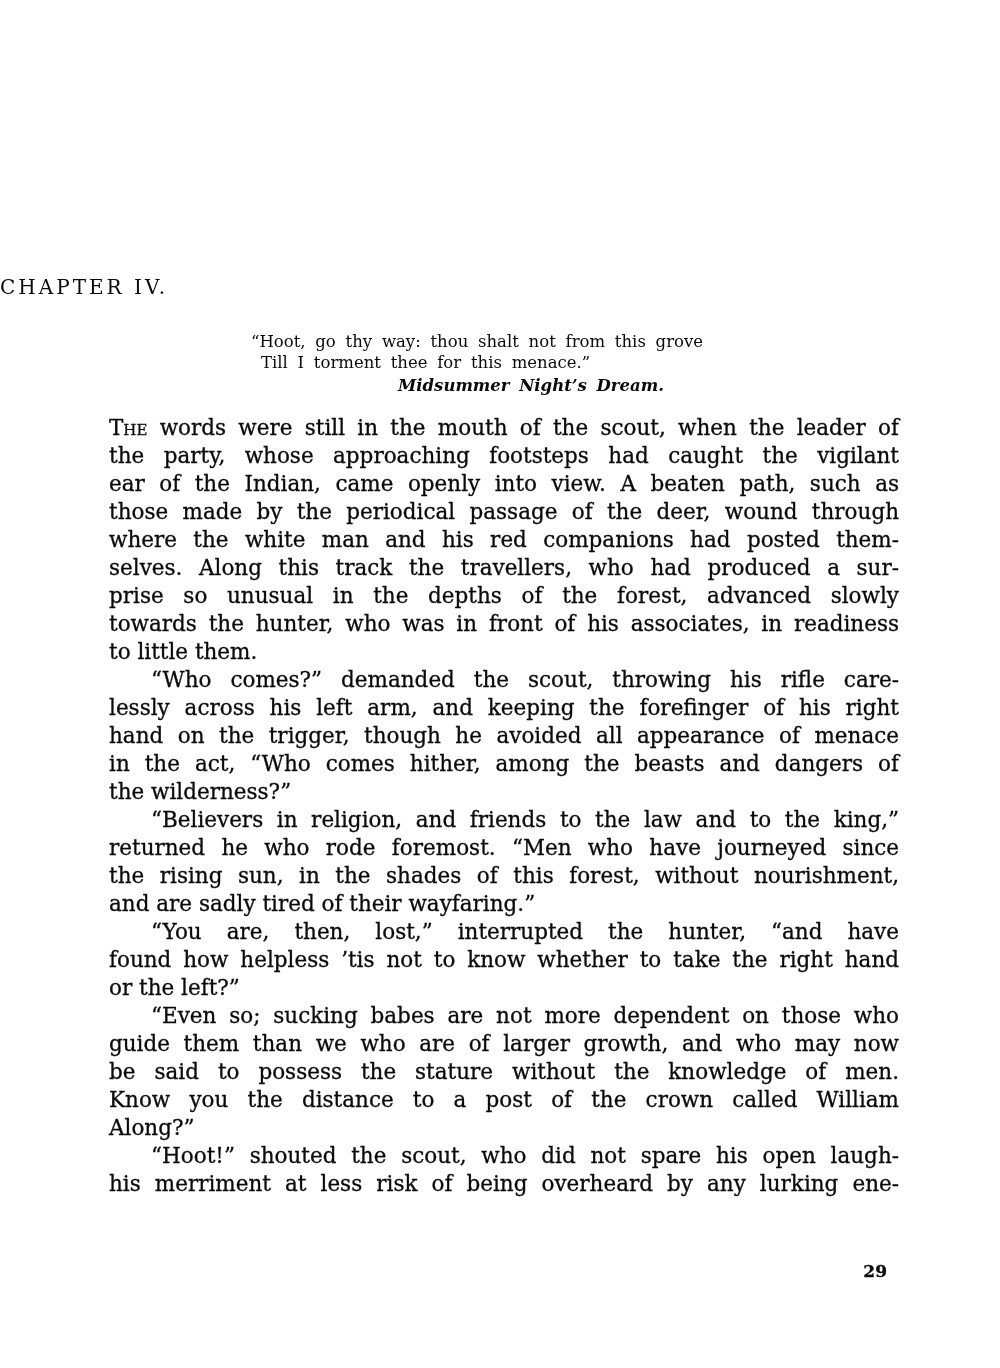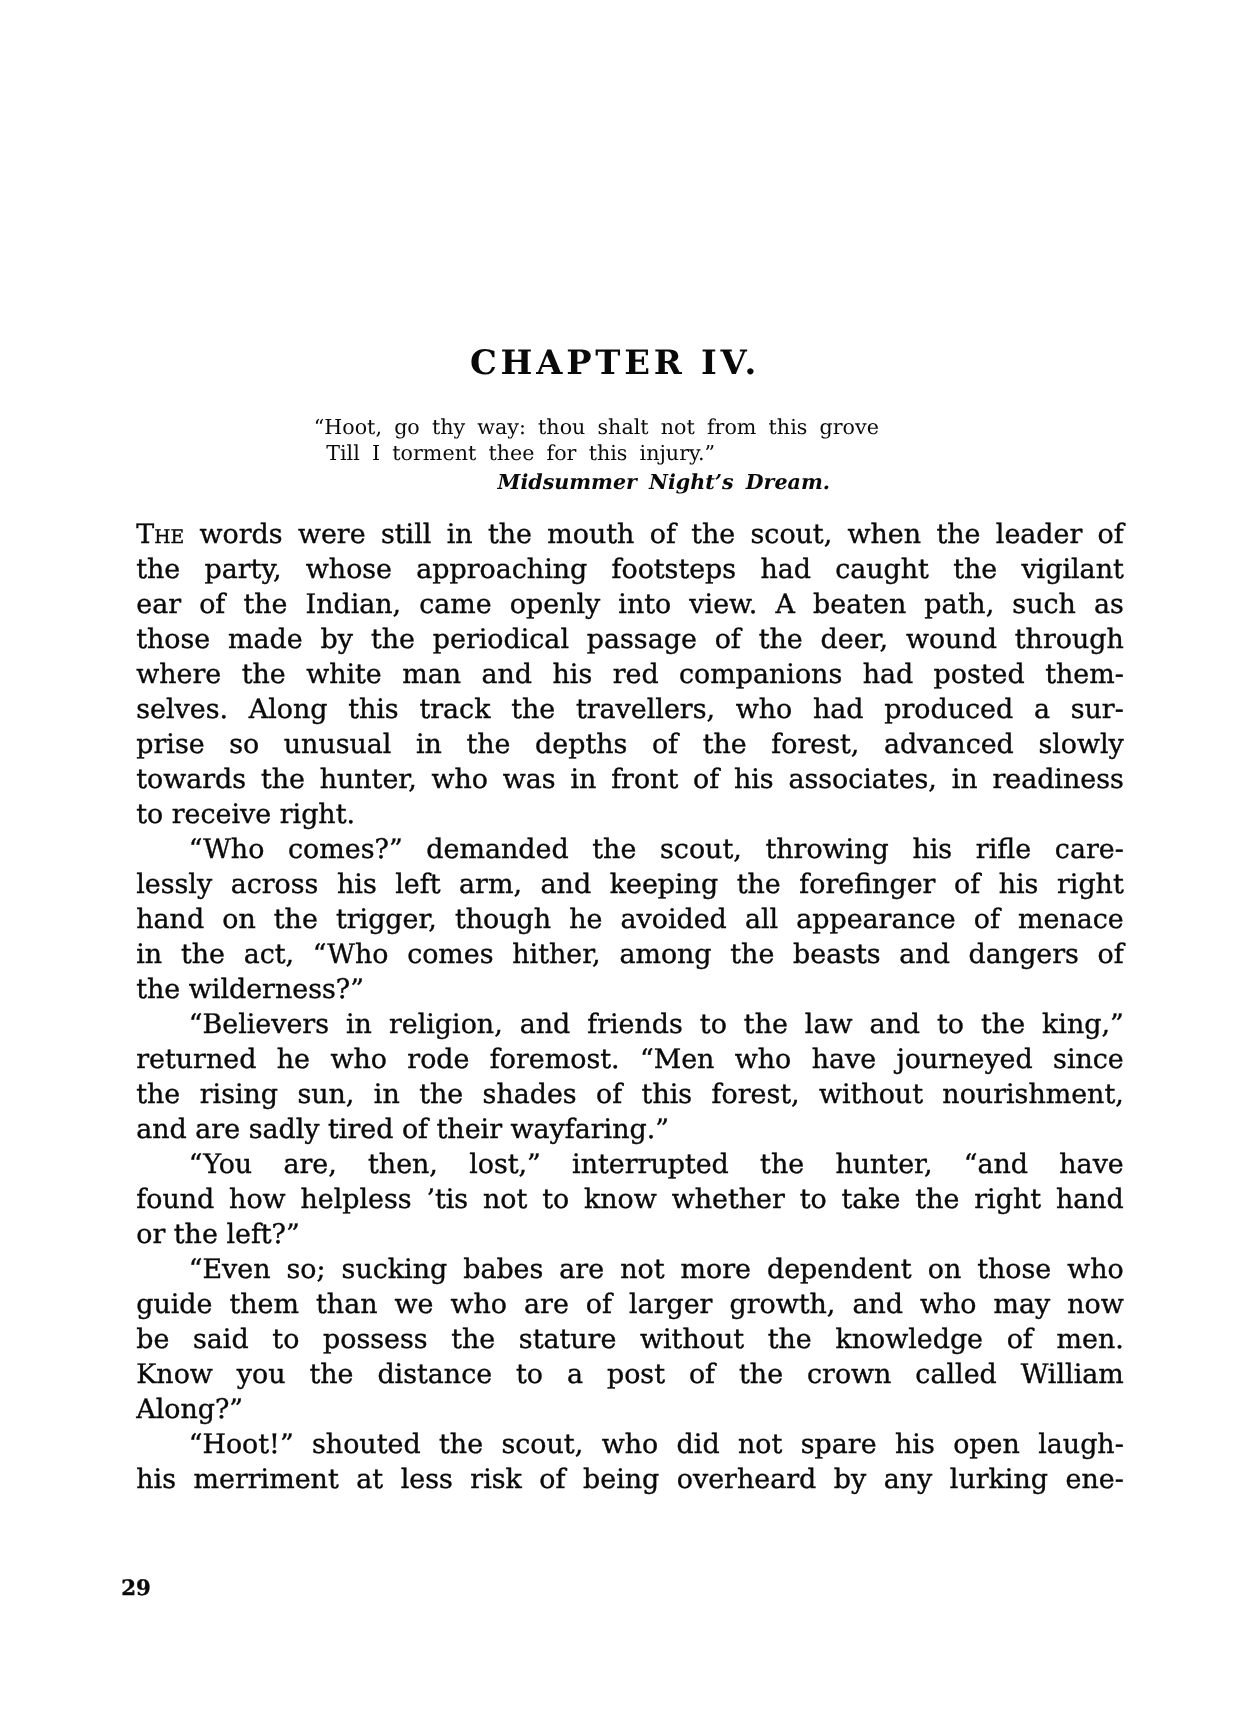--- a/index.html
+++ b/index.html
@@ -15,23 +15,23 @@
     color: #0a0a0a;
     font-family: "DejaVu Serif", serif;
     overflow: hidden;
   }
   .chapter-heading {
     position: absolute;
     top: 276px;
     left: 0;
     width: 984px;
     margin: 0;
-    text-align: center;
-    font-size: 27px;
-    font-weight: bold;
+    text-align: left;
+    font-size: 20px;
+    font-weight: normal;
     letter-spacing: 3px;
     line-height: 1.1;
   }
   .epigraph {
     position: absolute;
     top: 331px;
     left: 251px;
     width: 560px;
     font-size: 16.5px;
     line-height: 21px;
@@ -71,48 +71,48 @@
     text-indent: 42px;
   }
   .lead {
     font-variant: small-caps;
   }
   .page-number {
     position: absolute;
     top: 1261px;
     left: 97px;
     width: 790px;
-    text-align: left;
+    text-align: right;
     font-size: 17px;
     font-weight: bold;
     -webkit-text-stroke: 0.3px #0a0a0a;
   }
 </style>
 </head>
 <body>
 
 <div class="page">
   <h1 class="chapter-heading">CHAPTER IV.</h1>
 
   <div class="epigraph">
     <div class="ep-line1">“Hoot, go thy way: thou shalt not from this grove</div>
-    <div class="ep-line2">Till I torment thee for this injury.”</div>
+    <div class="ep-line2">Till I torment thee for this menace.”</div>
     <div class="ep-attr">Midsummer Night’s Dream.</div>
   </div>
 
   <div class="body-text" id="body-text">
       <div class="line"><span class="lead">The</span> words were still in the mouth of the scout, when the leader of</div>
       <div class="line">the party, whose approaching footsteps had caught the vigilant</div>
       <div class="line">ear of the Indian, came openly into view.  A beaten path, such as</div>
       <div class="line">those made by the periodical passage of the deer, wound through</div>
       <div class="line">where the white man and his red companions had posted them-</div>
       <div class="line">selves.  Along this track the travellers, who had produced a sur-</div>
       <div class="line">prise so unusual in the depths of the forest, advanced slowly</div>
       <div class="line">towards the hunter, who was in front of his associates, in readiness</div>
-      <div class="line last">to receive right.</div>
+      <div class="line last">to little them.</div>
       <div class="line indent">“Who comes?” demanded the scout, throwing his rifle care-</div>
       <div class="line">lessly across his left arm, and keeping the forefinger of his right</div>
       <div class="line">hand on the trigger, though he avoided all appearance of menace</div>
       <div class="line">in the act, “Who comes hither, among the beasts and dangers of</div>
       <div class="line last">the wilderness?”</div>
       <div class="line indent">“Believers in religion, and friends to the law and to the king,”</div>
       <div class="line">returned he who rode foremost.  “Men who have journeyed since</div>
       <div class="line">the rising sun, in the shades of this forest, without nourishment,</div>
       <div class="line last">and are sadly tired of their wayfaring.”</div>
       <div class="line indent">“You are, then, lost,” interrupted the hunter, “and have</div>

